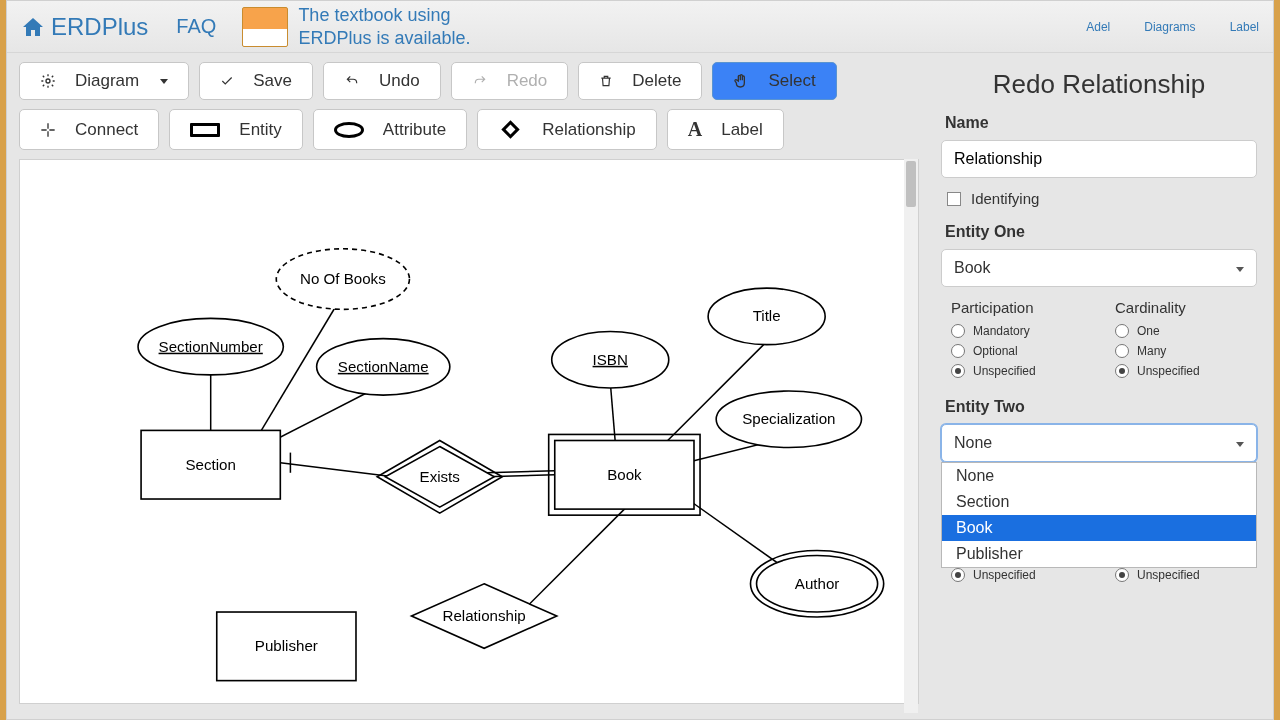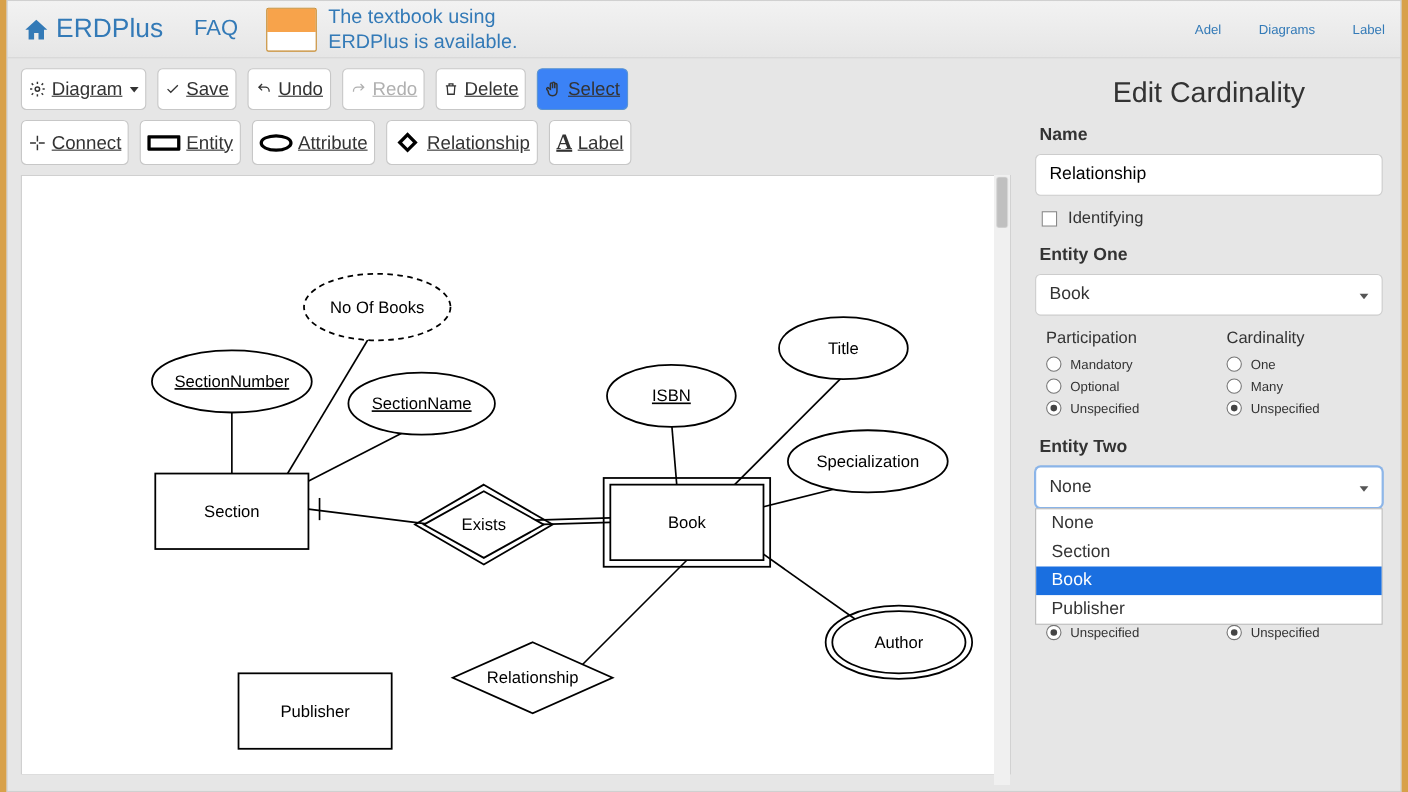--- a/index.html
+++ b/index.html
@@ -48,29 +48,28 @@
     background: linear-gradient(#f7a34b 55%, #fff 55%);
     border:1px solid #c98c2f;
     border-radius:2px;
   }
   .promo-text { color:#337ab7; font-size:18px; line-height:1.25; }
 
   
   .toolbar-rows { padding: 9px 12px 0 12px; }
   .toolbar-row { display:flex; gap:10px; margin-bottom:9px; }
   .btn {
-    display:flex; align-items:center; gap:5px;
+    display:flex; align-items:center; gap:19px;
     background:#fff;
     border:1px solid #c7c7c7;
     border-radius:5px;
-    padding: 8px 6px;
+    padding: 8px 20px;
     font-size:17px;
     color:#333;
     cursor:pointer;
-    text-decoration:underline;
   }
   .btn.disabled { color:#b0b0b0; }
   .btn.active { background:#3b82f6; border-color:#5a94d1;justify-content:center; }
   .btn .caret {
     display:inline-block;
     border-top:5px solid #333;
     border-left:4px solid transparent;
     border-right:4px solid transparent;
     margin-left:2px;
   }
@@ -334,21 +333,21 @@
             <text class="lbl" x="460" y="457" text-anchor="middle">Relationship</text>
           </svg>
         </div>
         <div class="scrollbar-v">
           <div class="thumb"></div>
         </div>
       </div>
     </div>
 
     <div class="sidepanel">
-      <div class="panel-title">Edit Cardinality</div>
+      <div class="panel-title">Redo Relationship</div>
 
       <div class="field-label">Name</div>
       <input class="tinput" value="Relationship" style="">
 
       <div class="chk-row">
         <span class="chk"></span>
         <span>Identifying</span>
       </div>
 
       <div class="field-label">Entity One</div>

